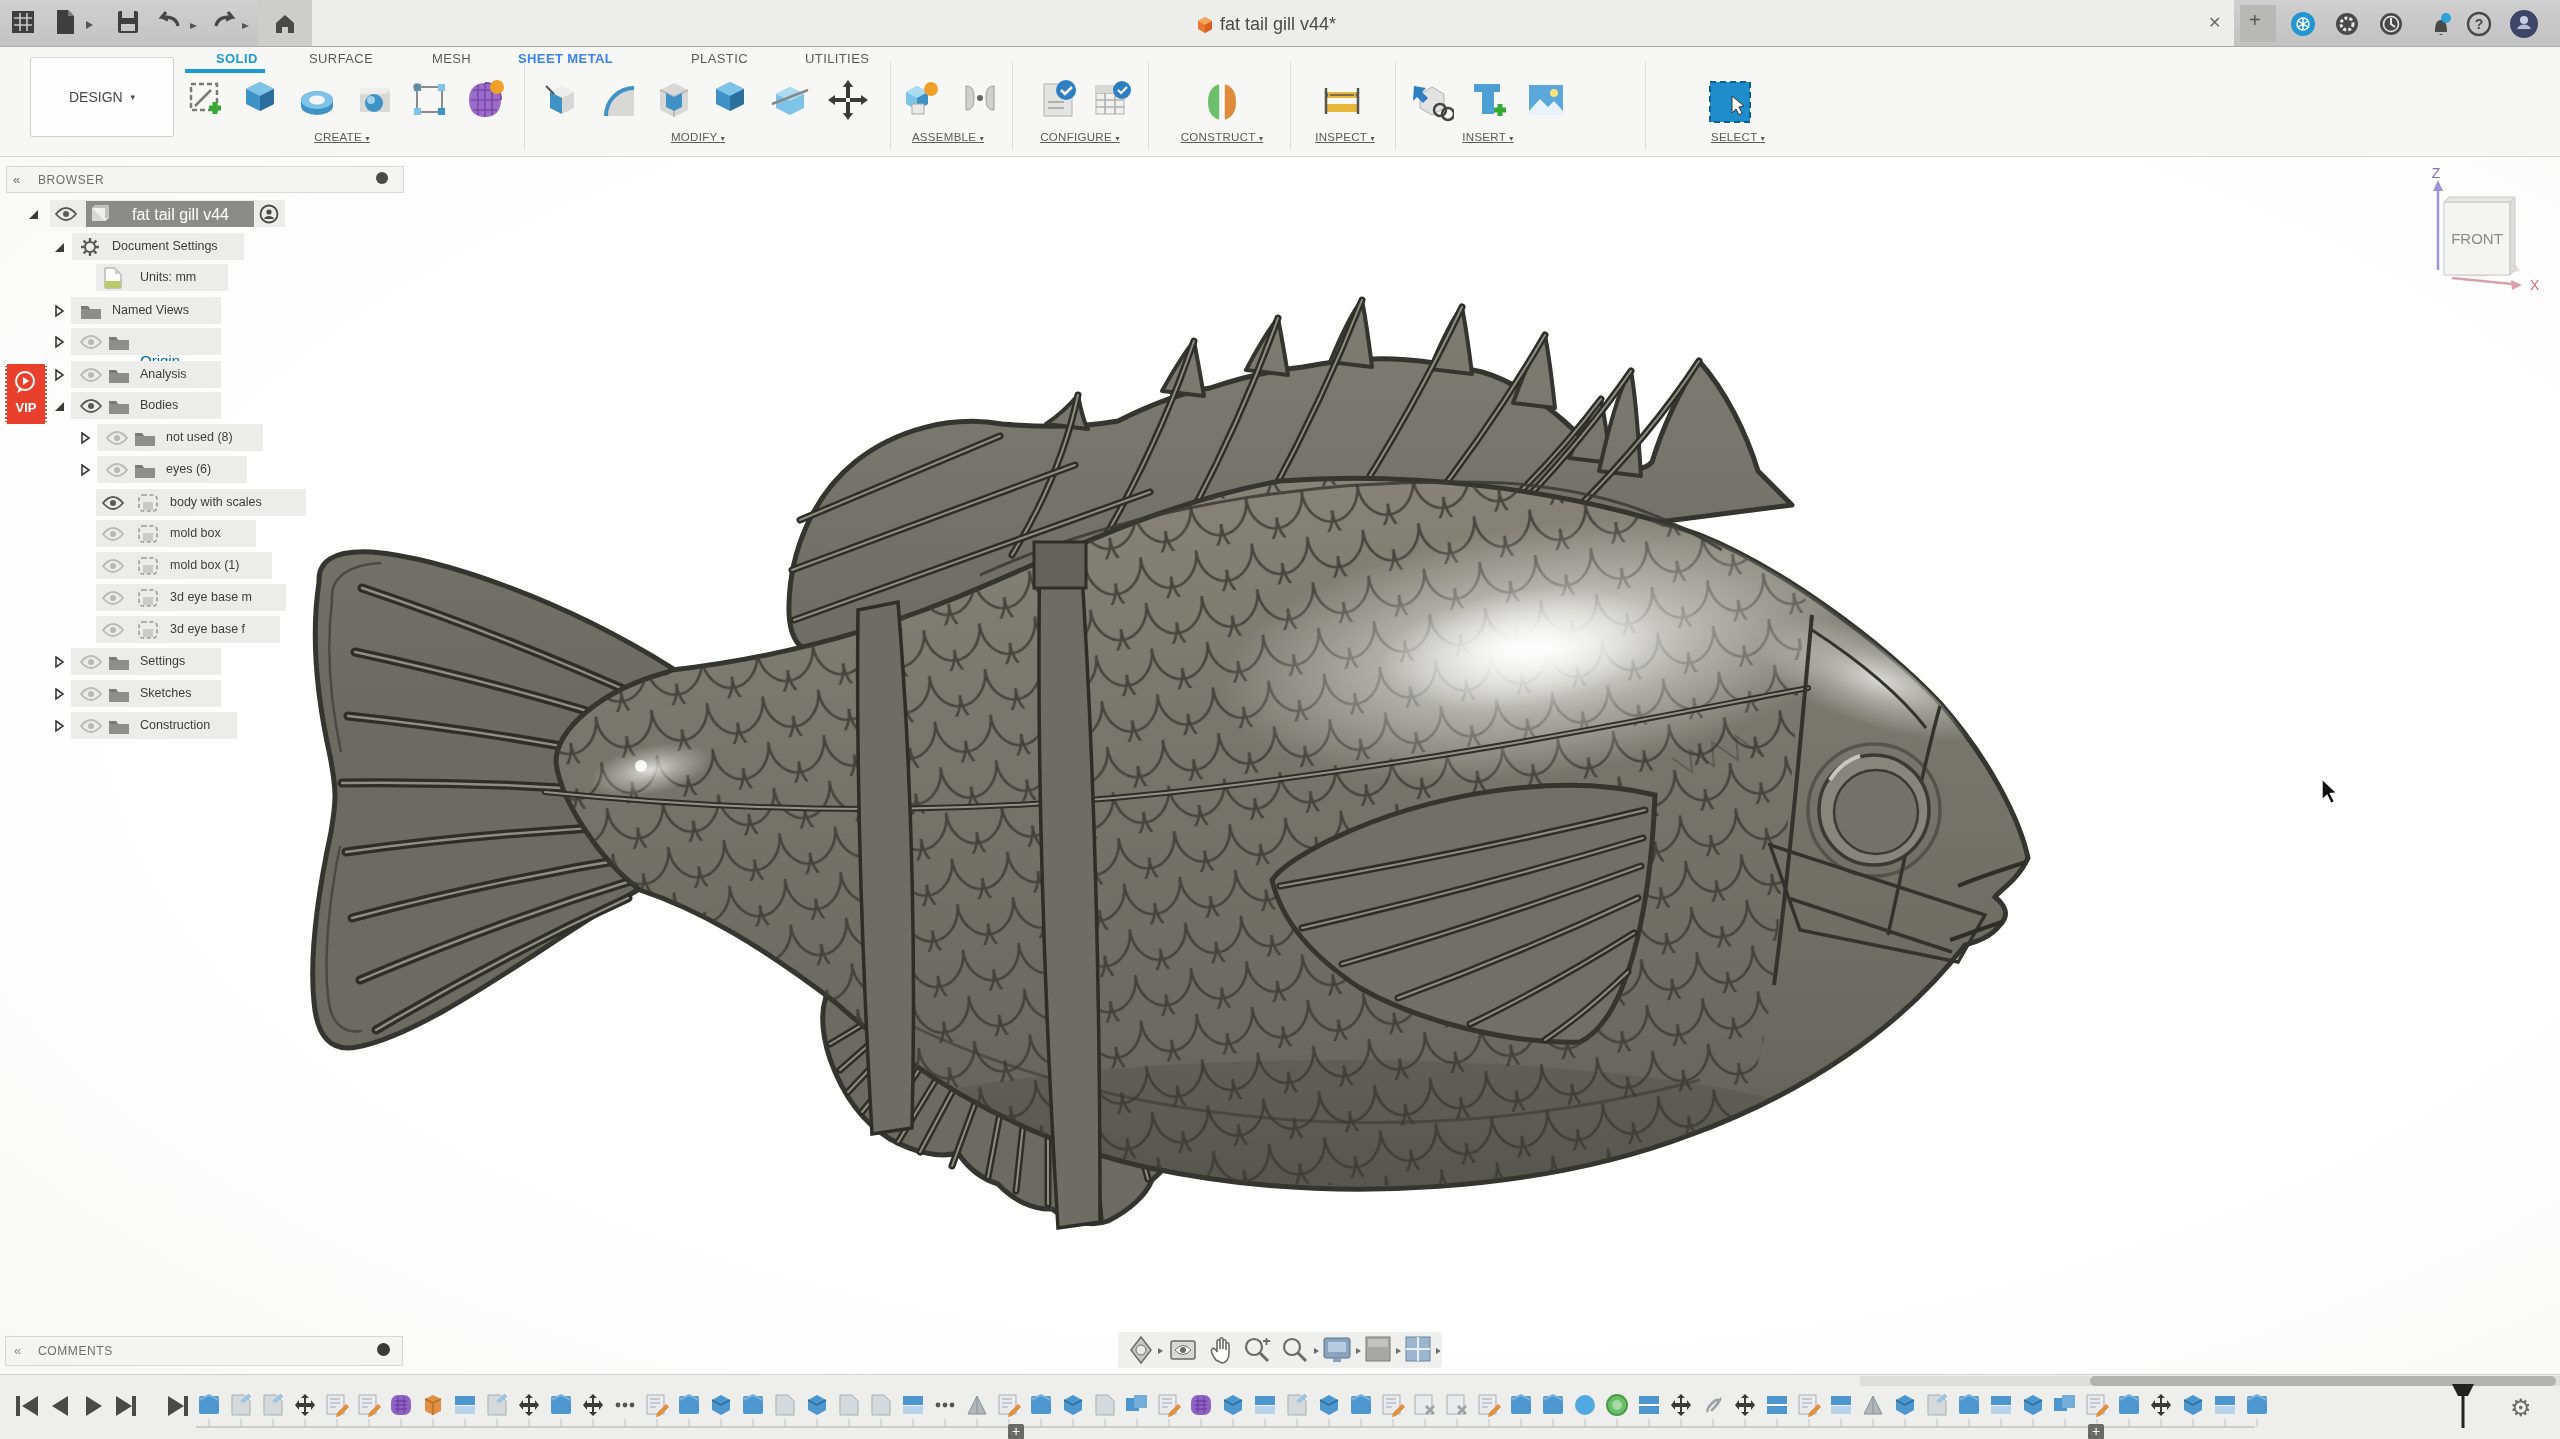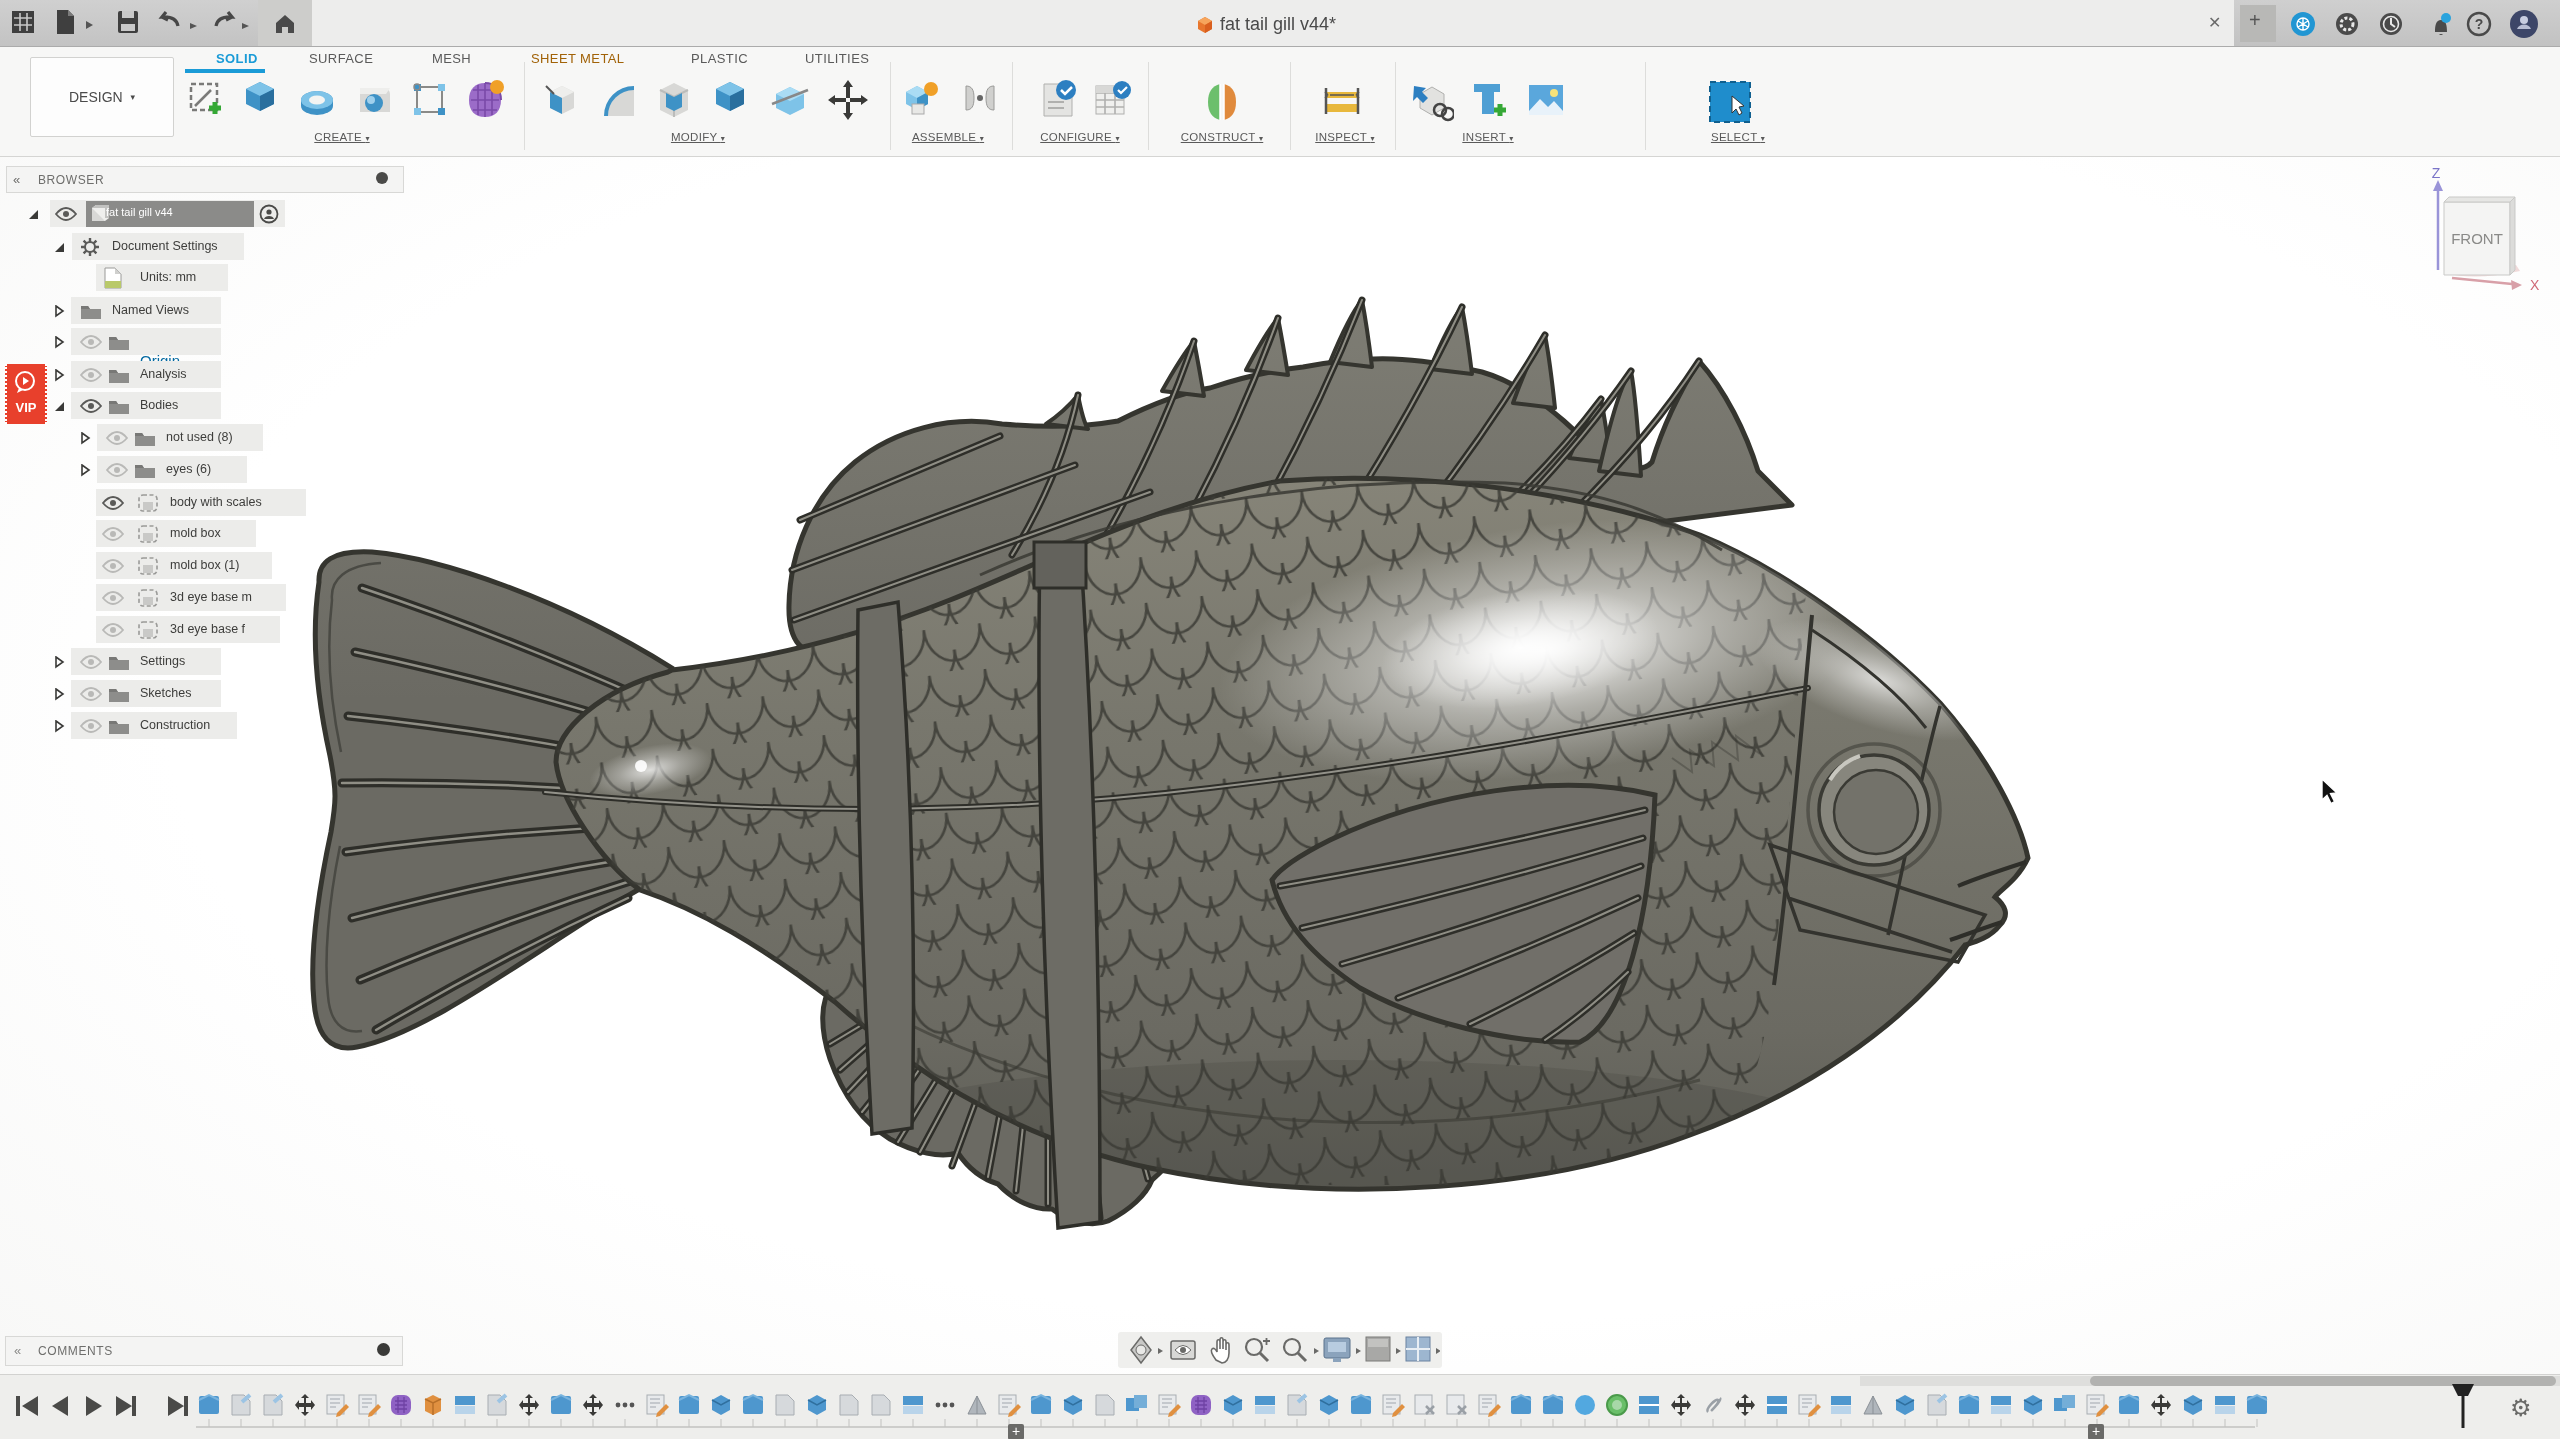--- a/index.html
+++ b/index.html
@@ -159,21 +159,21 @@
       <circle cx="236" cy="15" r="14" fill="#3d4668"></circle>
       <path d="M229 20c2-6 12-6 14 0z" fill="#b8bdd3"></path>
       <circle cx="236" cy="11" r="4" fill="#c8cde0"></circle>
     </svg>
 </div>
 <div id="ribbon"></div>
 <div class="design">DESIGN&nbsp;&nbsp;<span style="font-size:9px">▾</span></div>
 <div class="rtab" style="left:216px;color:#1a9bd7;font-weight:bold">SOLID</div>
 <div class="rtab" style="left:309px;color:#5a5a5a;font-weight:normal">SURFACE</div>
 <div class="rtab" style="left:432px;color:#5a5a5a;font-weight:normal">MESH</div>
-<div class="rtab" style="left:531px;color:#a16207;font-weight:normal">SHEET METAL</div>
+<div class="rtab" style="left:518px;color:#3b82f6;font-weight:bold">SHEET METAL</div>
 <div class="rtab" style="left:691px;color:#5a5a5a;font-weight:normal">PLASTIC</div>
 <div class="rtab" style="left:805px;color:#5a5a5a;font-weight:normal">UTILITIES</div>
 <div class="abs" style="left:185px;top:69px;width:80px;height:4px;background:#1a9bd7"></div>
 <div class="glabel" style="left:272px;width:140px">CREATE <span style="font-size:8px">▾</span></div>
 <div class="glabel" style="left:628px;width:140px">MODIFY <span style="font-size:8px">▾</span></div>
 <div class="glabel" style="left:878px;width:140px">ASSEMBLE <span style="font-size:8px">▾</span></div>
 <div class="glabel" style="left:1010px;width:140px">CONFIGURE <span style="font-size:8px">▾</span></div>
 <div class="glabel" style="left:1152px;width:140px">CONSTRUCT <span style="font-size:8px">▾</span></div>
 <div class="glabel" style="left:1275px;width:140px">INSPECT <span style="font-size:8px">▾</span></div>
 <div class="glabel" style="left:1418px;width:140px">INSERT <span style="font-size:8px">▾</span></div>
@@ -318,21 +318,21 @@
 <svg class="abs" style="left:55px;top:207px" width="22" height="14" viewBox="0 0 22 14">
     <path d="M1 7q10-12 20 0q-10 12-20 0z" fill="none" stroke="#5a5a58" stroke-width="1.8"></path>
     <circle cx="11" cy="7" r="3" fill="#5a5a58"></circle>
   </svg>
 <div class="abs" style="left:86px;top:201px;width:168px;height:26px;background:#8b8b89"></div>
 <svg class="abs" style="left:90px;top:204px" width="20" height="20">
     <rect x="2" y="4" width="13" height="13" fill="#d8d8d6"></rect>
     <path d="M2 4l4-3h13v13l-4 3" fill="#efefed"></path>
     <path d="M6 1h13v13h-4V4H2z" fill="#c2c2c0"></path>
   </svg>
-<div class="abs" style="left:106px;top:206px;color:#fff;font-size:11px">fat tail gill v44</div>
+<div class="abs" style="left:132px;top:206px;color:#fff;font-size:16px">fat tail gill v44</div>
 <svg class="abs" style="left:259px;top:204px" width="20" height="20">
     <circle cx="10" cy="10" r="8.5" fill="none" stroke="#4a4a48" stroke-width="1.8"></circle>
     <circle cx="10" cy="8" r="2.6" fill="#4a4a48"></circle>
     <path d="M5 15c1-4 9-4 10 0" fill="#4a4a48"></path>
   </svg>
 <div class="pill" style="left:72px;top:233px;width:172px"></div>
 <svg class="abs" style="left:53px;top:241px" width="13" height="13">
     <path d="M11 2v9H2z" fill="#3a3a38"></path>
   </svg>
 <svg class="abs" style="left:80px;top:237px" width="20" height="20">

